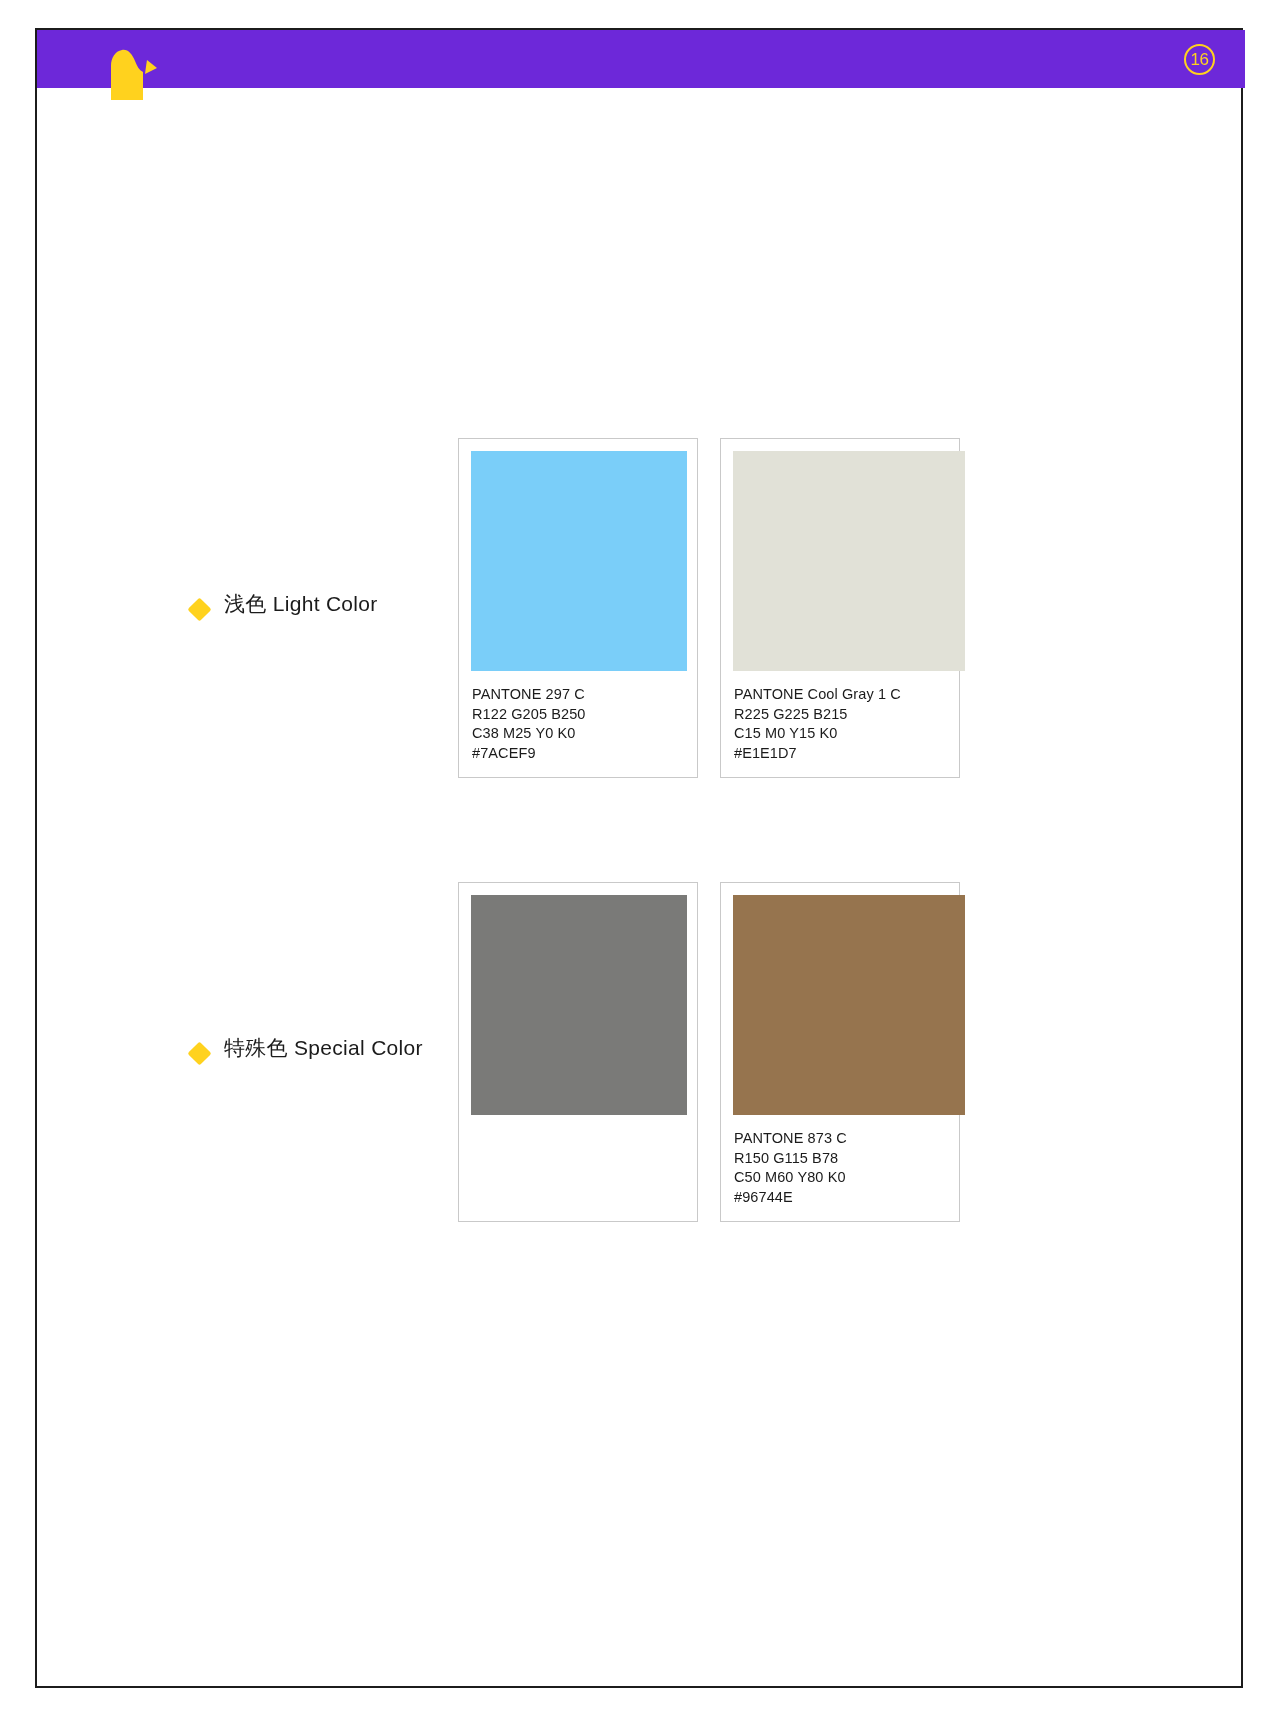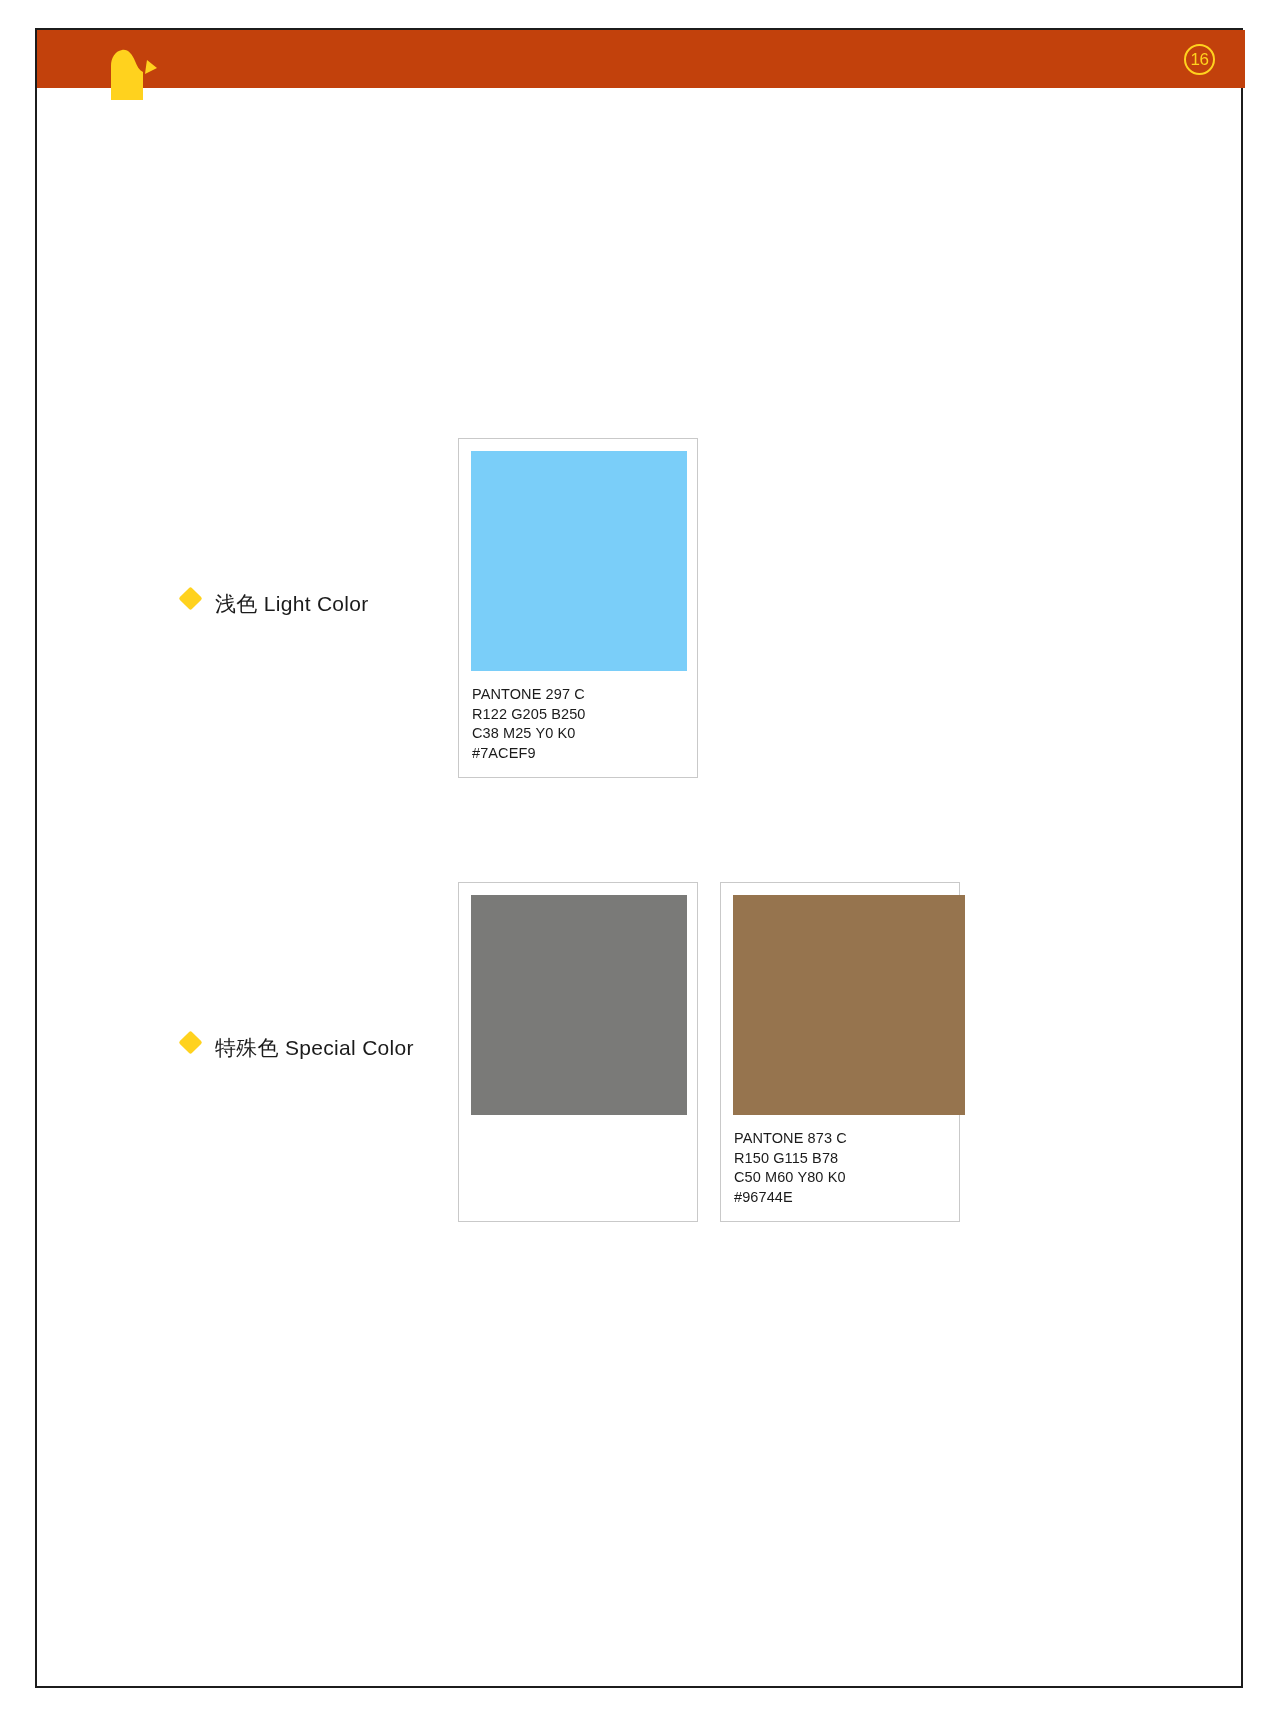--- a/index.html
+++ b/index.html
@@ -94,24 +94,24 @@
   .section {
     position: absolute;
     left: 0;
     width: 1208px;
   }
   #section-light   { top: 408px; }
   #section-special { top: 852px; }
 
   .section-label {
     position: absolute;
-    left: 145px;
+    left: 154px;
     top: 152px;
     display: flex;
-    align-items: flex-start;
+    align-items: flex-end;
     gap: 16px;
     white-space: nowrap;
   }
   .diamond-bullet {
     width: 17px;
     height: 17px;
     background: #ffd21e;
     transform: rotate(45deg);
     border-radius: 2px;
     flex: none;
@@ -154,21 +154,21 @@
     color: #1b1b1b;
     letter-spacing: 0.1px;
   }
   .swatch-info div { white-space: nowrap; }
 </style>
 </head>
 <body>
 
 <div id="page-frame">
 
-  <div id="header-bar" style="background: #c2410c;">
+  <div id="header-bar" style="background: #6d28d9;">
 
     <div id="brand-logo">
       <svg width="56" height="52" viewBox="0 0 56 52" xmlns="http://www.w3.org/2000/svg">
         <path d="M6,52 L6,18 C6,10 10,3 17,2 C23,1 27,6 30,13 C32,18 34,22 38,24 L38,52 Z" fill="#FFD21E"></path>
         <path d="M42,12 L52,20 L40,26 C40,26 41,18 42,12 Z" fill="#FFD21E"></path>
       </svg>
     </div>
 
     <div id="page-badge" style="color: rgb(255, 210, 30); border-color: rgb(255, 210, 30);">16</div>
   </div>
@@ -185,20 +185,29 @@
       <div class="swatch-card">
         <div class="swatch-chip" style="background: rgb(122, 206, 249);"></div>
         <div class="swatch-info">
           <div>PANTONE 297 C</div>
           <div>R122 G205 B250</div>
           <div>C38 M25 Y0 K0</div>
           <div>#7ACEF9</div>
         </div>
       </div>
 
+      <div class="swatch-card bleed">
+        <div class="swatch-chip" style="background: rgb(225, 225, 215);"></div>
+        <div class="swatch-info">
+          <div>PANTONE Cool Gray 1 C</div>
+          <div>R225 G225 B215</div>
+          <div>C15 M0 Y15 K0</div>
+          <div>#E1E1D7</div>
+        </div>
+      </div>
 
     </div>
   </div>
 
   <div class="section" id="section-special">
     <div class="section-label">
       <span class="diamond-bullet" style="background: rgb(255, 210, 30);"></span>
       <span class="section-label-text">特殊色 Special Color</span>
     </div>
 

